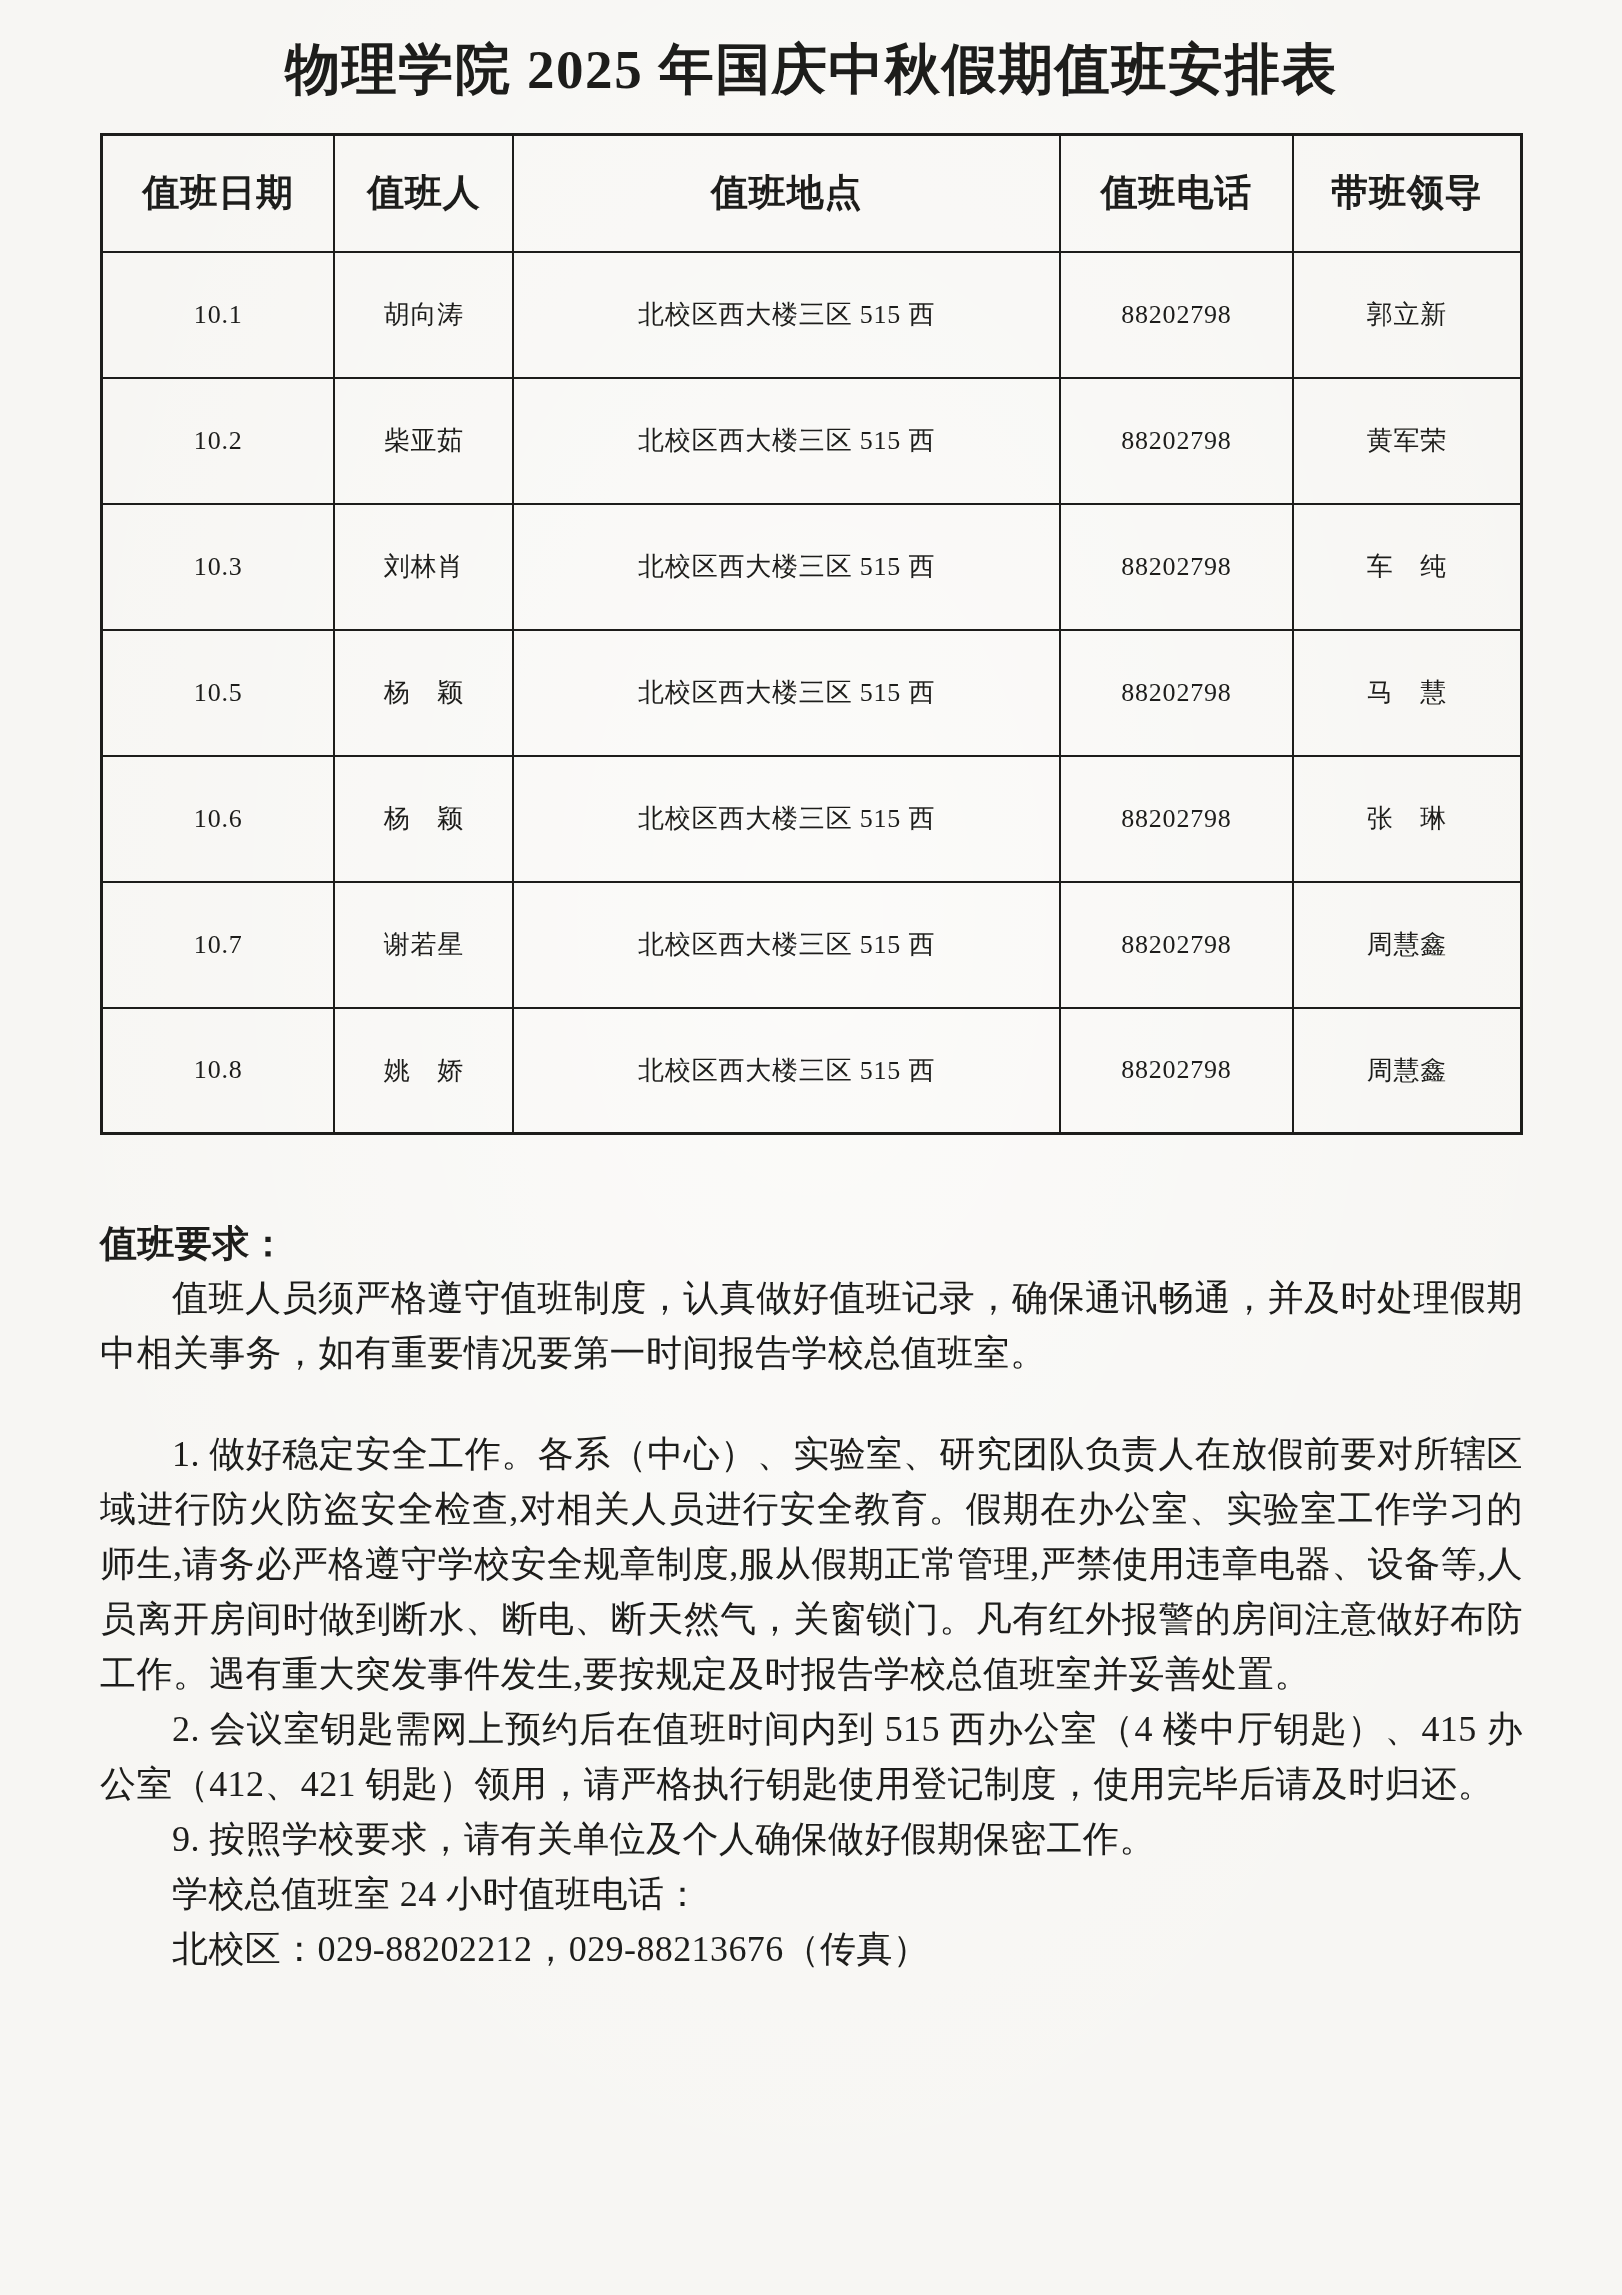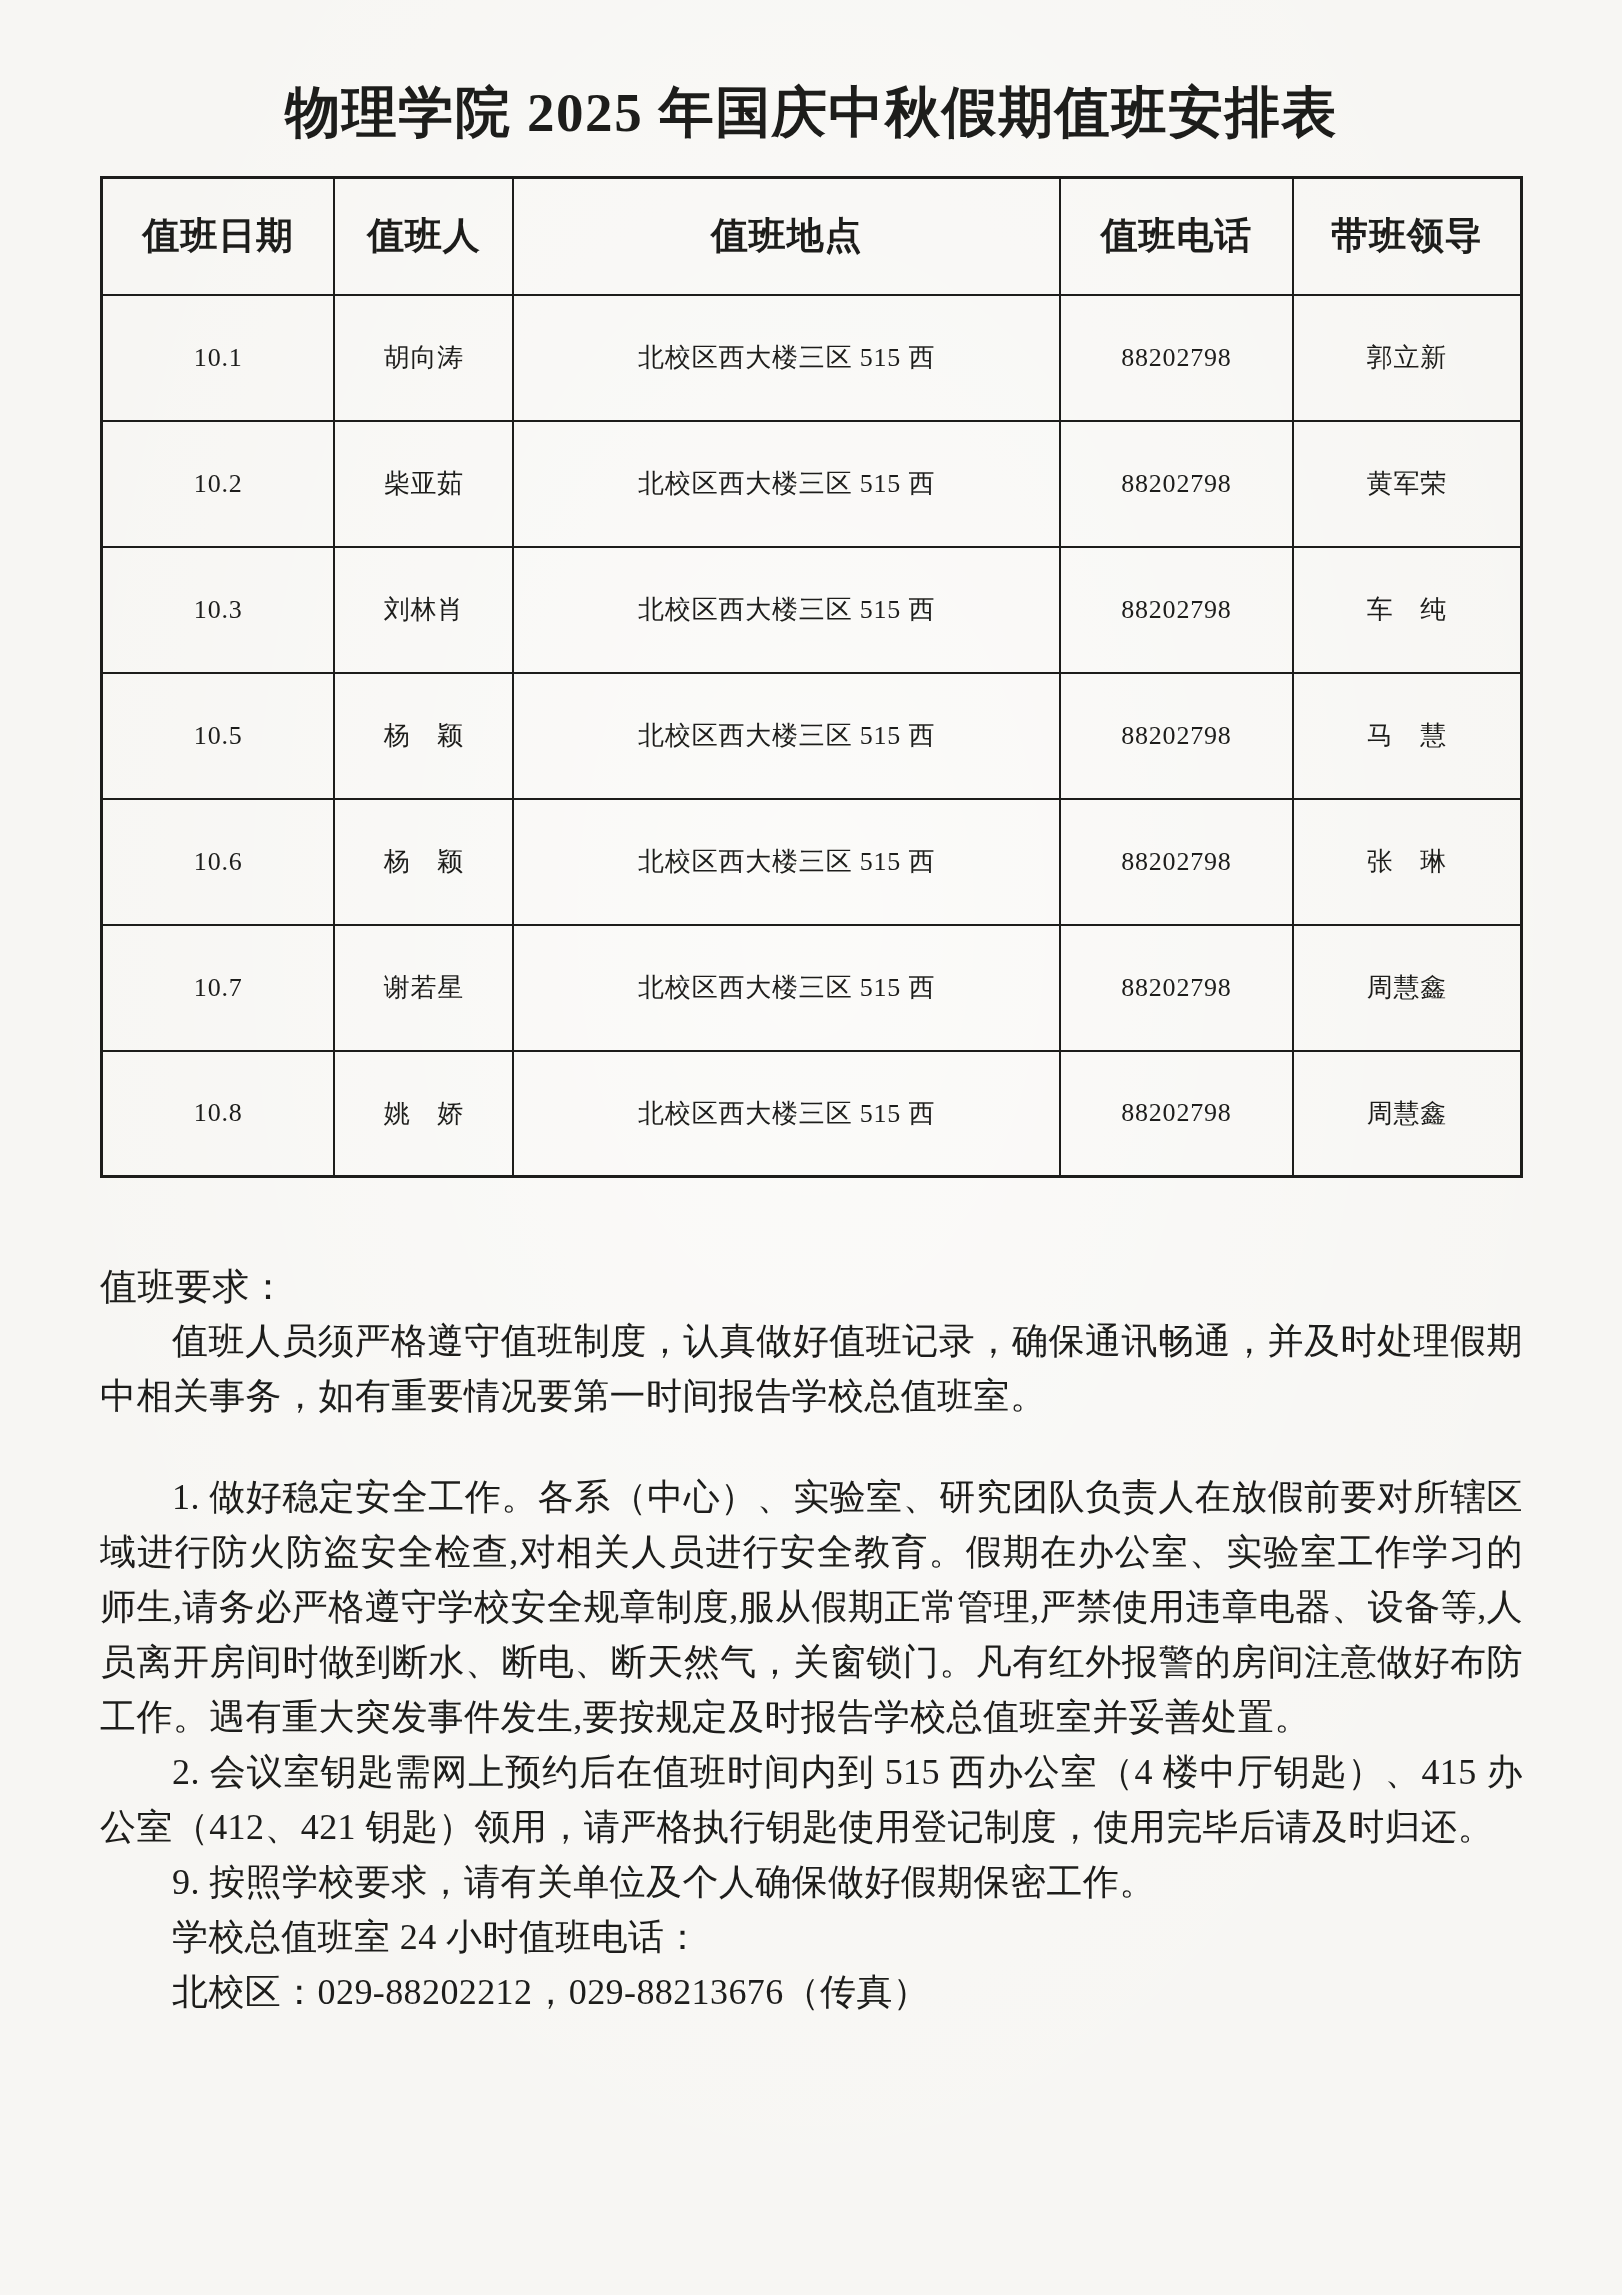--- a/index.html
+++ b/index.html
@@ -13,21 +13,21 @@
     color:var(--ink);
   }
   .page{
     position:relative;
     width:1623px;
     height:2295px;
     margin:0 auto;
     background:
       radial-gradient(ellipse at 50% 40%, rgba(255,255,255,.55), rgba(0,0,0,0) 70%),
       var(--paper);
-    padding:76px 100px 0 100px;
+    padding:33px 100px 0 100px;
     overflow:hidden;
   }
   .doc-title{
     text-align:center;
     font-size:55px;
     line-height:73px;
     font-weight:bold;
     letter-spacing:1.6px;
   }
   table.duty-table{
@@ -69,21 +69,21 @@
     font-size:36px;
     line-height:55px;
     text-align:justify;
     letter-spacing:0.4px;
   }
   .section-requirements{margin-top:81px;}
   .section-notes{margin-top:46px;}
   .section-heading{
     font-size:37px;
     line-height:55px;
-    font-weight:normal;
+    font-weight:bold;
   }
   .para{
     text-indent:2em;
     margin:0;
   }
   .hotline{
     text-indent:2em;
     text-align:left;
   }
 </style>

